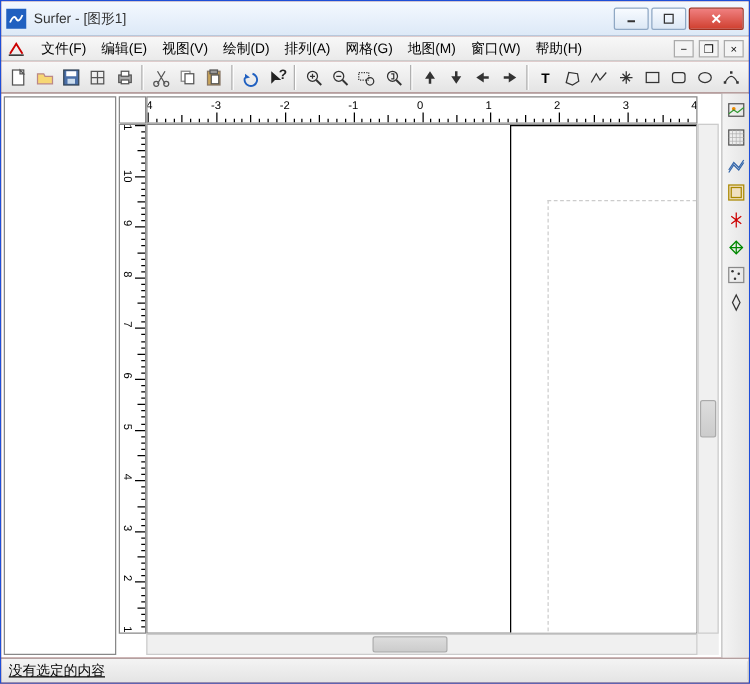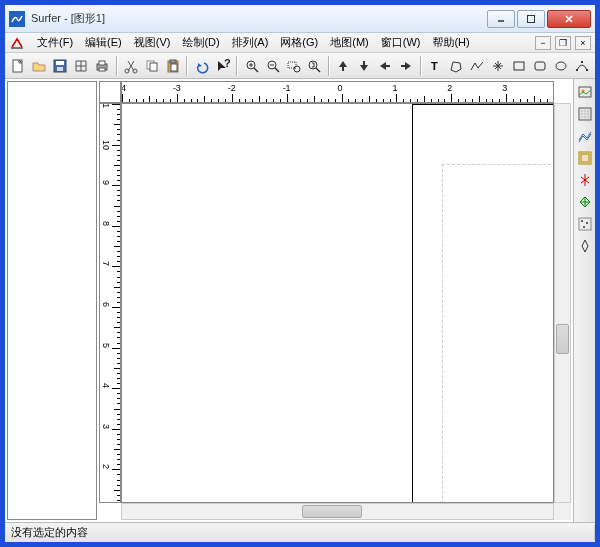--- a/index.html
+++ b/index.html
@@ -1,17 +1,17 @@
 <!DOCTYPE html>
 <html><head>
 <meta charset="utf-8">
 <style>
 * { box-sizing: border-box; margin: 0; padding: 0; font-family: "Microsoft YaHei", "SimSun", Tahoma, sans-serif; font-size: 11px; user-select: none; }
 html, body { width: 600px; height: 547px; overflow: hidden; }
-.window { width: 600px; height: 547px; border: 5px solid #1d4ed8; background: #7f1d1d; display: flex; flex-direction: column; }
+.window { width: 600px; height: 547px; border: 1px solid #1d4ed8; background: #7f1d1d; display: flex; flex-direction: column; }
 .titlebar { height: 28px; background: linear-gradient(#f4f9ff, #dde9f7); display: flex; align-items: center; padding: 0 4px; border-bottom: 1px solid #b8c8dc; }
 .app-icon { width: 16px; height: 16px; background: #2060c0; margin-right: 6px; display: flex; align-items: center; justify-content: center; color: white; font-size: 10px; }
 .title-text { flex: 1; color: #333; }
 .win-controls { display: flex; }
 .win-btn { width: 28px; height: 18px; margin-left: 2px; border: 1px solid #8fa8c4; background: linear-gradient(#f8fbff,#dce8f5); display: flex; align-items: center; justify-content: center; border-radius: 2px; cursor: pointer; }
 .win-close { width: 44px; background: linear-gradient(#f08080,#d04030); border-color: #a03020; color: white; }
 .menubar { height: 20px; background: linear-gradient(#f8f8f8,#eaeaea); display: flex; align-items: center; padding: 0 4px; border-bottom: 1px solid #ccc; }
 .menu-icon { width: 16px; height: 16px; margin-right: 6px; display: flex; align-items: center; justify-content: center; }
 .menu-item { padding: 2px 6px; cursor: pointer; }
 .mdi-ctrls { margin-left: auto; display: flex; gap: 4px; }
@@ -31,21 +31,21 @@
 .page-sheet { position: absolute; left: 290px; top: 0; width: 280px; height: 450px; background: #fff; border: 1px solid #000; box-shadow: 3px 3px 3px rgba(0,0,0,.3); }
 .page-margin { position: absolute; left: 320px; top: 60px; width: 220px; height: 360px; border: 1px dashed #ccc; }
 .v-scrollbar { width: 17px; background: #f0f0f0; border: 1px solid #ccc; position: relative; }
 .v-thumb { position: absolute; left: 1px; width: 13px; top: 220px; height: 30px; background: linear-gradient(#ddd,#ccc); border: 1px solid #aaa; border-radius: 2px; }
 .h-scrollbar-row { height: 17px; display: flex; }
 .h-scrollbar { flex: 1; background: #f0f0f0; border: 1px solid #ccc; margin-left: 22px; position: relative; }
 .h-thumb { position: absolute; top: 1px; height: 13px; left: 180px; width: 60px; background: linear-gradient(#ddd,#ccc); border: 1px solid #aaa; border-radius: 2px; }
 .right-toolbox { width: 22px; background: linear-gradient(90deg,#f4f4f4,#e4e4e4); display: flex; flex-direction: column; align-items: center; padding: 4px 0; gap: 4px; border-left: 1px solid #bbb; }
 .rtool { width: 18px; height: 18px; display: flex; align-items: center; justify-content: center; cursor: pointer; border: 1px solid transparent; }
 .statusbar { height: 20px; background: linear-gradient(#f4f4f4,#e4e4e4); display: flex; align-items: center; border-top: 1px solid #bbb; font-size: 11px; }
-.status-left { flex: 1; padding: 0 6px; border-right: 1px solid #ccc; }
+.status-left { flex: 1; padding: 0 6px; border-right: 1px solid #ccc; text-decoration: underline; }
 .status-coords { width: 140px; padding: 0 6px; text-align: left; }
 .tick { position: absolute; background: #000; }
 .tick-label { position: absolute; font-size: 9px; color: #000; }
 svg { display: block; }
 </style>
 </head>
 <body>
 
 <div class="window">
 

